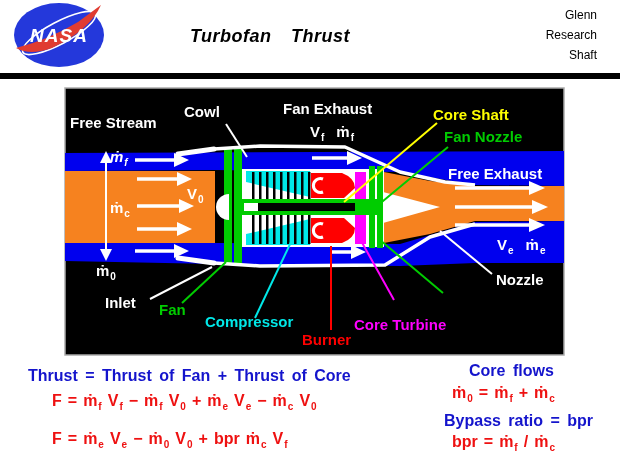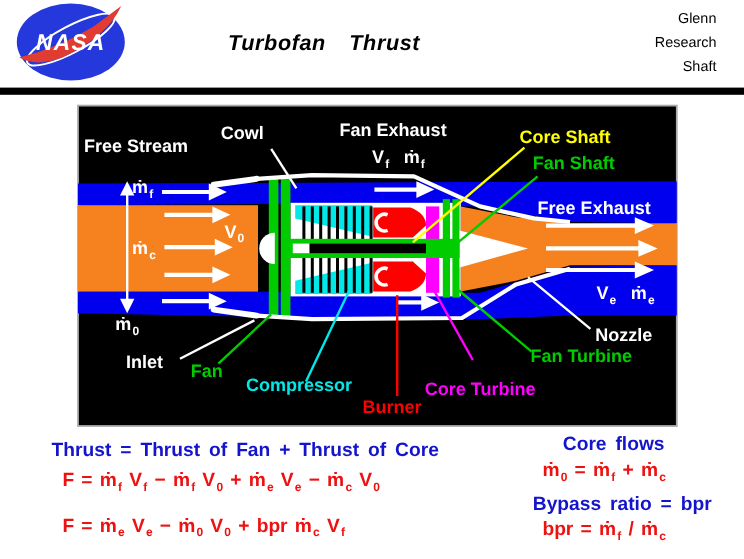--- a/index.html
+++ b/index.html
@@ -178,38 +178,37 @@
     <div>Glenn</div>
     <div>Research</div>
     <div>Shaft</div>
   </div>
   <div class="rule"></div>
 
   <div class="abs dlabel c-white" style="left:70px;top:115px;">Free Stream</div>
   <div class="abs dlabel c-white" style="left:184px;top:104px;">Cowl</div>
   <div class="abs dlabel c-white" style="left:283px;top:101px;">Fan Exhaust</div>
   <div class="abs dlabel c-yellow" style="left:433px;top:107px;">Core Shaft</div>
-  <div class="abs dlabel c-green" style="left:444px;top:129px;">Fan Shaft</div>
+  <div class="abs dlabel c-green" style="left:444px;top:129px;">Fan Nozzle</div>
   <div class="abs dlabel c-white" style="left:448px;top:166px;">Free Exhaust</div>
   <div class="abs dlabel c-white" style="left:496px;top:272px;">Nozzle</div>
-  <div class="abs dlabel c-green" style="left:442px;top:290px;">Fan Turbine</div>
   <div class="abs dlabel c-magenta" style="left:354px;top:317px;">Core Turbine</div>
   <div class="abs dlabel c-red" style="left:302px;top:332px;">Burner</div>
   <div class="abs dlabel c-cyan" style="left:205px;top:314px;">Compressor</div>
   <div class="abs dlabel c-green" style="left:159px;top:302px;">Fan</div>
   <div class="abs dlabel c-white" style="left:105px;top:295px;">Inlet</div>
 
-  <div class="abs dlabel c-white symlabel" style="left:110px;top:149px;"><span class="tk"><span>ṁ</span><span class="sb">f</span></span></div>
+  <div class="abs dlabel c-white symlabel" style="left:110px;top:149px;font-style:italic;"><span class="tk"><span>ṁ</span><span class="sb">f</span></span></div>
   <div class="abs dlabel c-white symlabel" style="left:110px;top:200px;"><span class="tk"><span>ṁ</span><span class="sb">c</span></span></div>
   <div class="abs dlabel c-white symlabel" style="left:96px;top:263px;"><span class="tk"><span>ṁ</span><span class="sb">0</span></span></div>
   <div class="abs dlabel c-white symlabel" style="left:187px;top:186px;"><span class="tk"><span>V</span><span class="sb">0</span></span></div>
   <div class="abs dlabel c-white symlabel" style="left:310px;top:124px;"><span class="tk"><span>V</span><span class="sb">f</span></span><span class="tk"><span>ṁ</span><span class="sb">f</span></span></div>
   <div class="abs dlabel c-white symlabel" style="left:497px;top:237px;"><span class="tk"><span>V</span><span class="sb">e</span></span><span class="tk"><span>ṁ</span><span class="sb">e</span></span></div>
 
-  <div class="abs eqwords c-eqblue" style="left:43px;top:367px;">Thrust =  Thrust of Fan  +  Thrust of Core</div>
+  <div class="abs eqwords c-eqblue" style="left:28px;top:367px;">Thrust =  Thrust of Fan  +  Thrust of Core</div>
   <div class="abs eqline c-eqred" style="left:52px;top:392px;"><span class="tk"><span>F</span></span><span class="tk"><span>=</span></span><span class="tk"><span>ṁ</span><span class="sb">f</span></span><span class="tk"><span>V</span><span class="sb">f</span></span><span class="tk"><span>−</span></span><span class="tk"><span>ṁ</span><span class="sb">f</span></span><span class="tk"><span>V</span><span class="sb">0</span></span><span class="tk"><span>+</span></span><span class="tk"><span>ṁ</span><span class="sb">e</span></span><span class="tk"><span>V</span><span class="sb">e</span></span><span class="tk"><span>−</span></span><span class="tk"><span>ṁ</span><span class="sb">c</span></span><span class="tk"><span>V</span><span class="sb">0</span></span></div>
   <div class="abs eqline c-eqred" style="left:52px;top:430px;"><span class="tk"><span>F</span></span><span class="tk"><span>=</span></span><span class="tk"><span>ṁ</span><span class="sb">e</span></span><span class="tk"><span>V</span><span class="sb">e</span></span><span class="tk"><span>−</span></span><span class="tk"><span>ṁ</span><span class="sb">0</span></span><span class="tk"><span>V</span><span class="sb">0</span></span><span class="tk"><span>+</span></span><span class="tk"><span>bpr</span></span><span class="tk"><span>ṁ</span><span class="sb">c</span></span><span class="tk"><span>V</span><span class="sb">f</span></span></div>
 
   <div class="abs eqwords c-eqblue" style="left:469px;top:362px;">Core flows</div>
   <div class="abs eqline c-eqred" style="left:452px;top:384px;"><span class="tk"><span>ṁ</span><span class="sb">0</span></span><span class="tk"><span>=</span></span><span class="tk"><span>ṁ</span><span class="sb">f</span></span><span class="tk"><span>+</span></span><span class="tk"><span>ṁ</span><span class="sb">c</span></span></div>
   <div class="abs eqwords c-eqblue" style="left:444px;top:412px;">Bypass ratio = bpr</div>
   <div class="abs eqline c-eqred" style="left:452px;top:433px;"><span class="tk"><span>bpr</span></span><span class="tk"><span>=</span></span><span class="tk"><span>ṁ</span><span class="sb">f</span></span><span class="tk"><span>/</span></span><span class="tk"><span>ṁ</span><span class="sb">c</span></span></div>
 
 </div>
 

